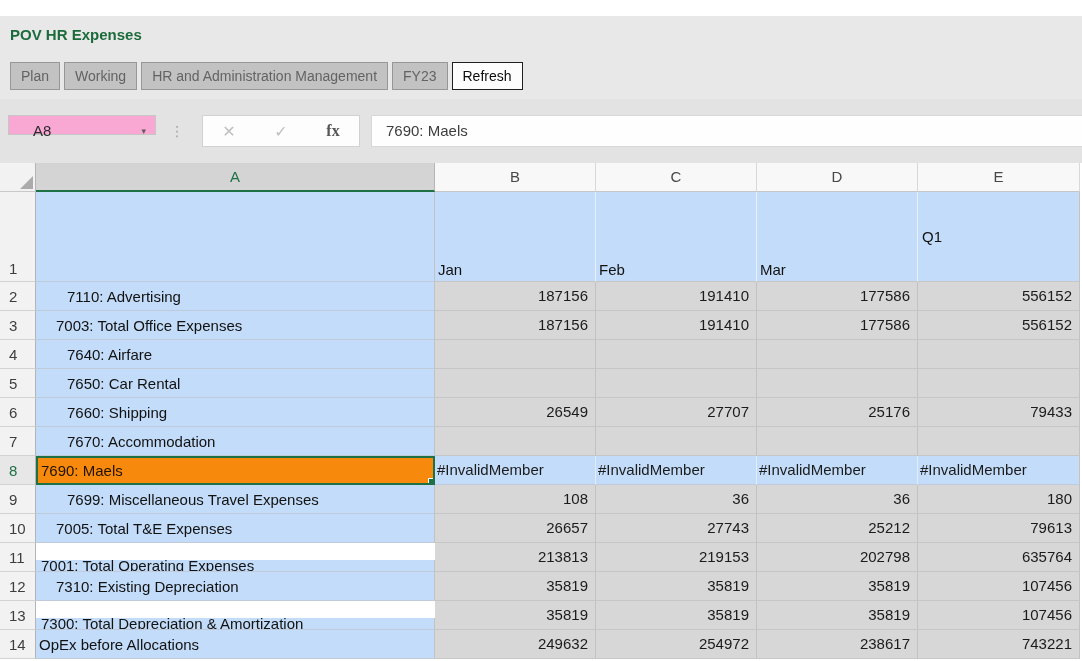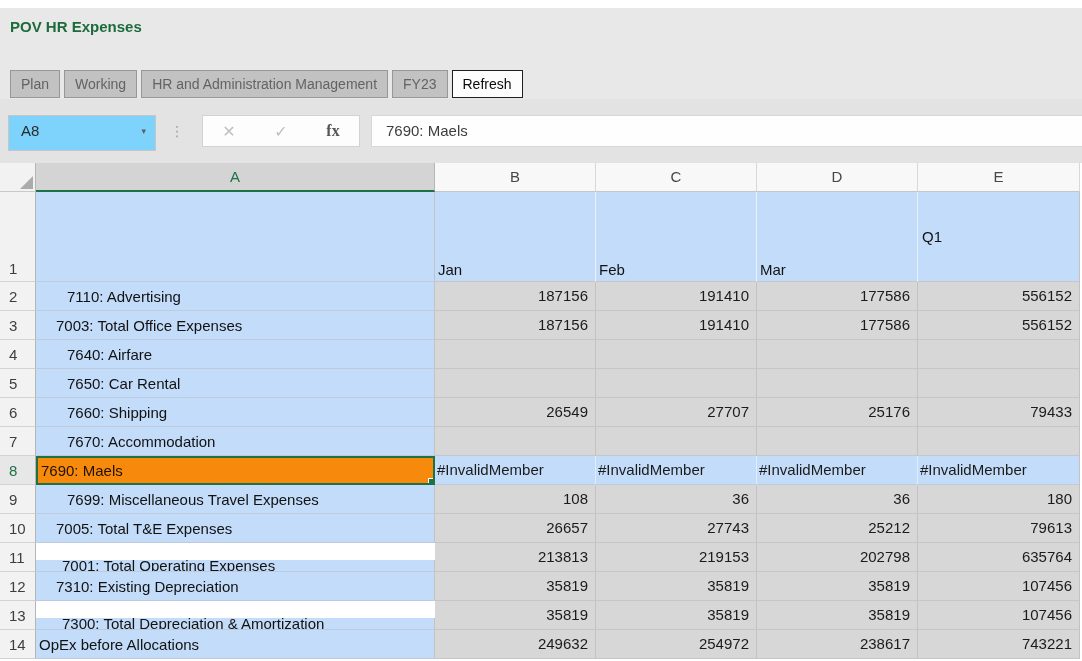--- a/index.html
+++ b/index.html
@@ -2,29 +2,29 @@
 <html><head>
 <meta charset="utf-8">
 <style>
   html,body{margin:0;padding:0;}
   body{
     width:1082px;height:661px;position:relative;overflow:hidden;
     background:#fff;font-family:"Liberation Sans",sans-serif;
     -webkit-font-smoothing:antialiased;
   }
   
-  .top-panel{position:absolute;left:0;top:8px;width:1082px;height:98px;background:#E8E8E8;border-bottom:1px solid #B3B3B3;box-shadow:0 1px 0 #DCDCDC;}
+  .top-panel{position:absolute;left:0;top:16px;width:1082px;height:98px;background:#E8E8E8;border-bottom:1px solid #B3B3B3;box-shadow:0 1px 0 #DCDCDC;}
   .pov-title{position:absolute;left:10px;top:10px;font-size:15px;font-weight:bold;color:#1C6B3C;}
   .pov-buttons{position:absolute;left:10px;top:46px;display:flex;gap:4px;}
-  .pov-btn{height:28px;line-height:26px;padding:0 10px;font-size:14px;box-sizing:border-box;white-space:nowrap;margin-top:16px;}
+  .pov-btn{height:28px;line-height:26px;padding:0 10px;font-size:14px;box-sizing:border-box;white-space:nowrap;}
   .pov-btn.disabled{background:#C2C2C2;border:1px solid #979797;color:#636363;}
   .pov-btn.refresh{background:#FDFDFD;border:1px solid #1F1F1F;color:#0B0B0B;}
   
   .formula-band{position:absolute;left:0;top:99px;width:1082px;height:64px;background:#E3E3E3;}
-  .name-box{position:absolute;left:8px;top:16px;width:148px;height:36px;background:#7dd3fc;border:1px solid #C6C6C6;box-sizing:border-box;font-size:15px;color:#2A2A2A;line-height:30px;padding-left:12px;}
+  .name-box{position:absolute;left:8px;top:16px;width:148px;height:20px;background:#f9a8d4;border:1px solid #C6C6C6;box-sizing:border-box;font-size:15px;color:#2A2A2A;line-height:30px;padding-left:24px;}
   .name-caret{position:absolute;right:9px;top:0;height:30px;line-height:30px;font-size:9px;color:#5E5E5E;}
   .dots-sep{position:absolute;left:170px;top:16px;height:32px;width:12px;color:#A2A2A2;font-size:14px;line-height:32px;text-align:center;letter-spacing:0;}
   .fx-box{position:absolute;left:202px;top:16px;width:158px;height:32px;background:#FDFDFD;border:1px solid #D2D2D2;box-sizing:border-box;display:flex;align-items:center;justify-content:space-around;}
   .icon-cancel,.icon-enter{color:#BFBFBF;font-size:16px;}
   .icon-fx{font-family:"Liberation Serif",serif;font-weight:600;font-size:16px;color:#565656;}
   .formula-input{position:absolute;left:371px;top:16px;width:711px;height:32px;background:#FEFEFE;border:1px solid #D8D8D8;border-right:none;box-sizing:border-box;font-size:15px;color:#3D3D3D;line-height:30px;padding-left:14px;}
   
   .grid{position:absolute;left:0;top:163px;display:grid;grid-template-columns:36px 399px 161px 161px 161px 162px;grid-template-rows:29px 90px repeat(13,29px);background:#fff;}
   .grid > div{box-sizing:border-box;font-size:15px;overflow:hidden;white-space:nowrap;}
   .corner{background:#F2F2F2;border-right:1px solid #B5B5B5;border-bottom:1px solid #C9C9C9;position:relative;}
@@ -32,21 +32,21 @@
   .col-hdr{background:#F8F8F8;color:#474747;font-size:15px;text-align:center;line-height:28px;border-right:1px solid #D8D8D8;border-bottom:1px solid #C6C6C6;}
   .col-hdr.sel{background:#D4D4D4;color:#1E7145;border-bottom:2px solid #1E7145;border-right:1px solid #B5B5B5;}
   .row-hdr{background:#F2F2F2;color:#3E3E3E;font-size:15px;border-right:1px solid #B5B5B5;border-bottom:1px solid #D2D2D2;display:flex;align-items:center;padding-left:9px;}
   .row-hdr.r1{align-items:flex-end;padding-bottom:4px;}
   .row-hdr.sel{background:#E7E7E7;color:#1E7145;}
   .blue{background:#C3DCF9;color:#121212;border-right:1px solid #C2C2C2;border-bottom:1px solid #BFCBDB;}
   .m-cell{display:flex;align-items:flex-end;padding:0 16px 3px 3px;border-right:1px solid #E9F0FA;border-bottom:1px solid #C6C6C6;}
   .m-cell.last{border-right:1px solid #C2C2C2;}
   .m-cell.qtr{align-items:center;padding-bottom:0;padding-left:4px;}
   .a-cell{display:flex;align-items:center;}
-  .ind0{padding-left:3px;} .ind1{padding-left:26px;margin-top:17px;} .ind2{padding-left:20px;} .ind3{padding-left:31px;}
+  .ind0{padding-left:3px;} .ind1{padding-left:5px;margin-top:17px;} .ind2{padding-left:20px;} .ind3{padding-left:31px;}
   .v-cell{background:#D7D7D7;color:#1B1B1B;text-align:right;line-height:28px;padding-right:7px;border-right:1px solid #C2C2C2;border-bottom:1px solid #C6C6C6;}
   .v-cell.invalid{background:#C3DCF9;text-align:left;padding-left:2px;padding-right:0;border-right:1px solid #E3ECF9;border-bottom:1px solid #BFCBDB;}
   .v-cell.invalid.last{border-right:1px solid #C2C2C2;}
   .sel-cell{background:#F78A0C !important;color:#211200 !important;border:2px solid #1E7145 !important;position:relative;z-index:3;}
   .sel-cell .handle{position:absolute;right:-4px;bottom:-4px;width:7px;height:7px;background:#1E7145;border:1px solid #FFFFFF;z-index:5;}
 </style>
 </head>
 <body>
 
 <div class="top-panel">

